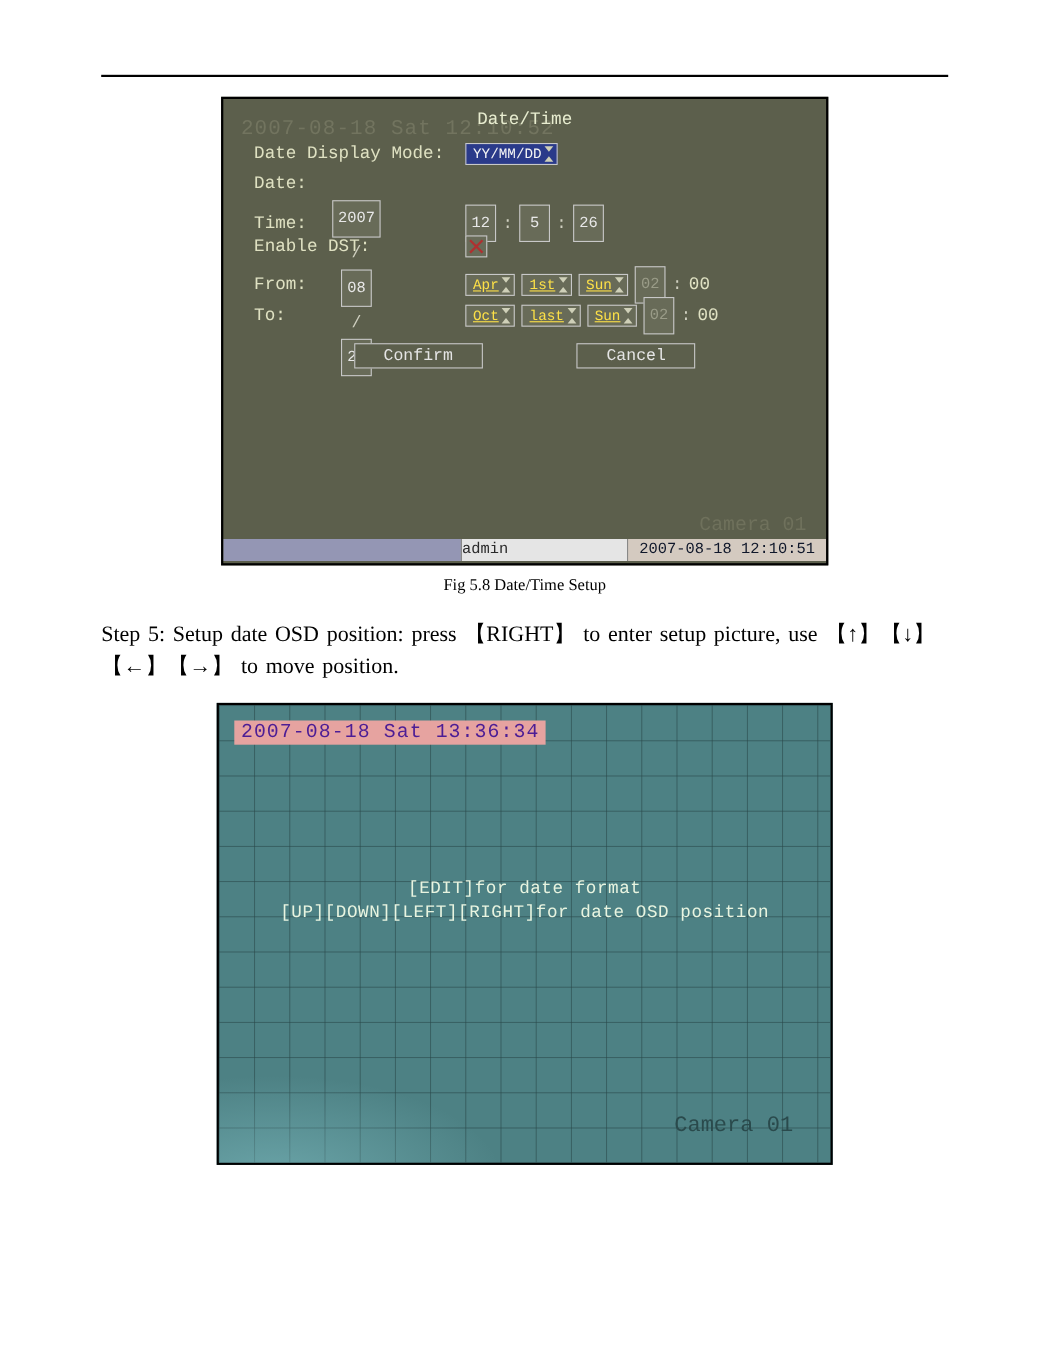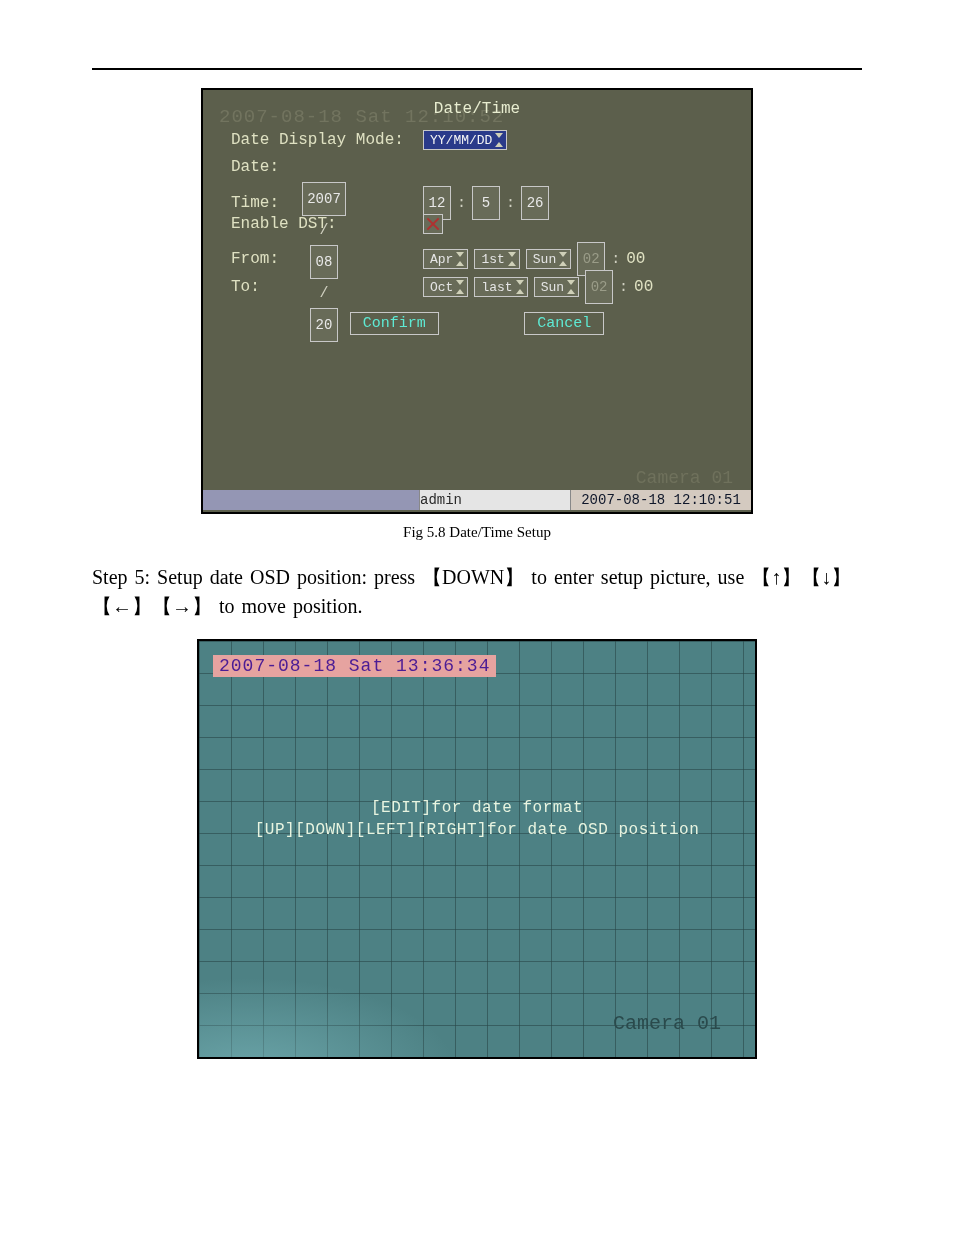--- a/index.html
+++ b/index.html
@@ -79,21 +79,21 @@
     display: inline-flex;
     align-items: center;
     height: 18px;
     border: 1px solid #c8c8c8;
     background: #686b58;
     color: #e8e8e8;
     font-size: 13px;
     padding: 0 14px 0 6px;
     position: relative;
   }
-  .spinner.dis { color: #e5e5e5; }
+  .spinner.dis { color: #fde047; text-decoration: underline; }
   .spinner.sel { background: #2a3a8a; color: #f5f5f5; }
   .spinner::after {
     content: '';
     position: absolute;
     right: 3px; top: 2px;
     width: 0; height: 0;
     border-left: 4px solid transparent;
     border-right: 4px solid transparent;
     border-top: 5px solid #cfd0b8;
   }
@@ -134,24 +134,24 @@
 
   .btns {
     position: absolute;
     top: 222px;
     left: 0; right: 0;
     text-align: center;
   }
   .btn {
     display: inline-block;
     border: 1px solid #c8c8c8;
-    padding: 2px 12px;
+    padding: 2px 26px;
     margin: 0 38px;
     font-size: 15px;
-    color: #5eead4;
+    color: #e5e5e5;
     background: #5c5f4c;
   }
 
   .shot1 .camlabel {
     position: absolute;
     right: 18px;
     bottom: 24px;
     font-size: 18px;
     color: #6f715c;
   }
@@ -324,21 +324,21 @@
         <div class="sb-left"></div>
         <div class="sb-mid">admin</div>
         <div class="sb-right">2007-08-18 12:10:51</div>
       </div>
     </div>
   </div>
 
   <div class="fig1-cap">Fig 5.8 Date/Time Setup</div>
 
   <p class="body-p">
-    <span>Step 5: Setup date OSD position: press&nbsp;</span><span class="kbr">【DOWN】</span><span>&nbsp;to enter setup picture, use&nbsp;</span><span class="kbr">【↑】</span><span class="kbr">【↓】</span><span class="kbr">【←】</span><span class="kbr">【→】</span><span>&nbsp;to move position.</span>
+    <span>Step 5: Setup date OSD position: press&nbsp;</span><span class="kbr">【RIGHT】</span><span>&nbsp;to enter setup picture, use&nbsp;</span><span class="kbr">【↑】</span><span class="kbr">【↓】</span><span class="kbr">【←】</span><span class="kbr">【→】</span><span>&nbsp;to move position.</span>
   </p>
 
   <div class="shot2-wrap">
     <div class="shot2">
       <div class="grid"></div>
       <span class="osd">2007-08-18 Sat 13:36:34</span>
       <div class="hint hint1">[EDIT]for date format</div>
       <div class="hint hint2">[UP][DOWN][LEFT][RIGHT]for date OSD position</div>
       <span class="camlabel2">Camera 01</span>
       <div class="glow"></div>

